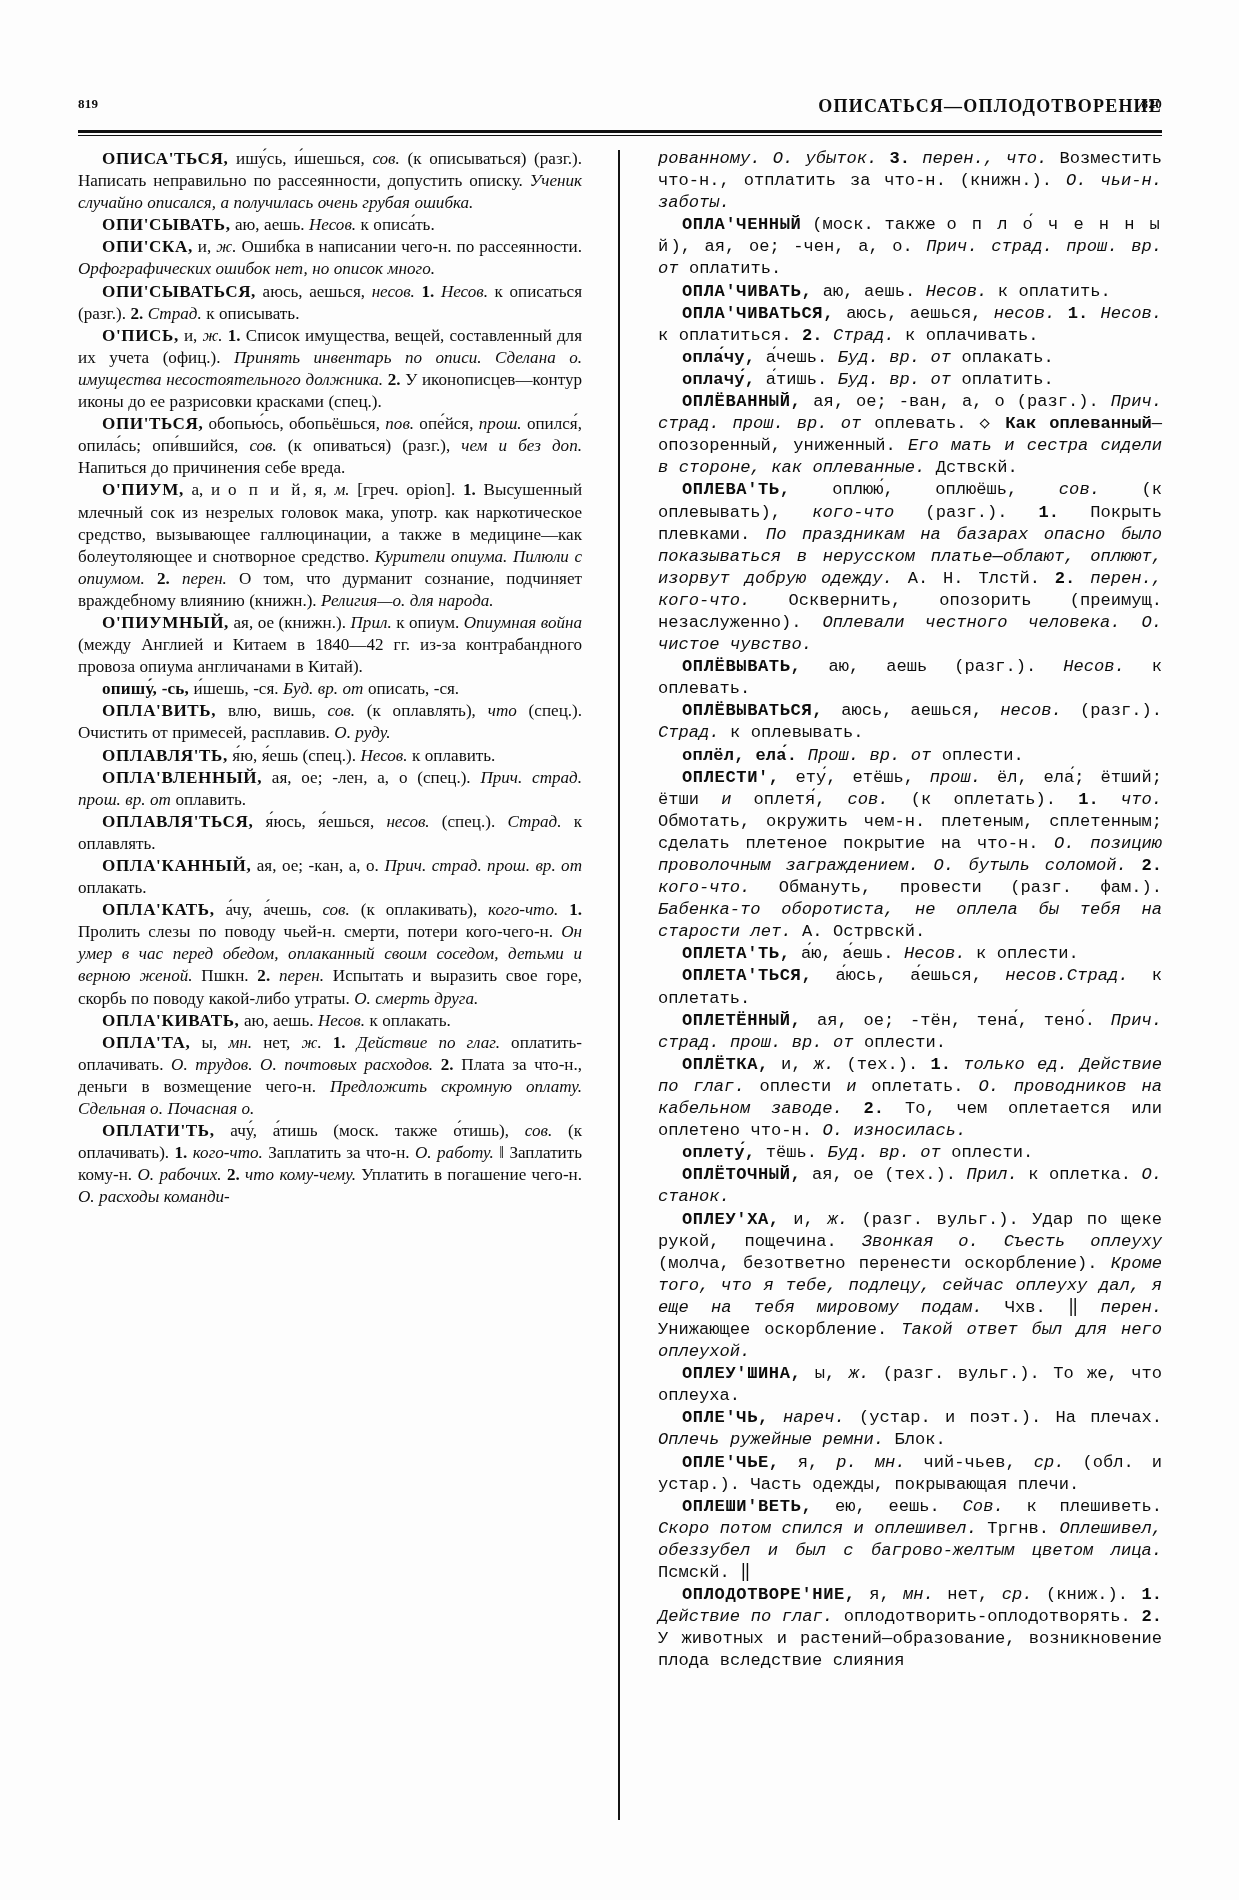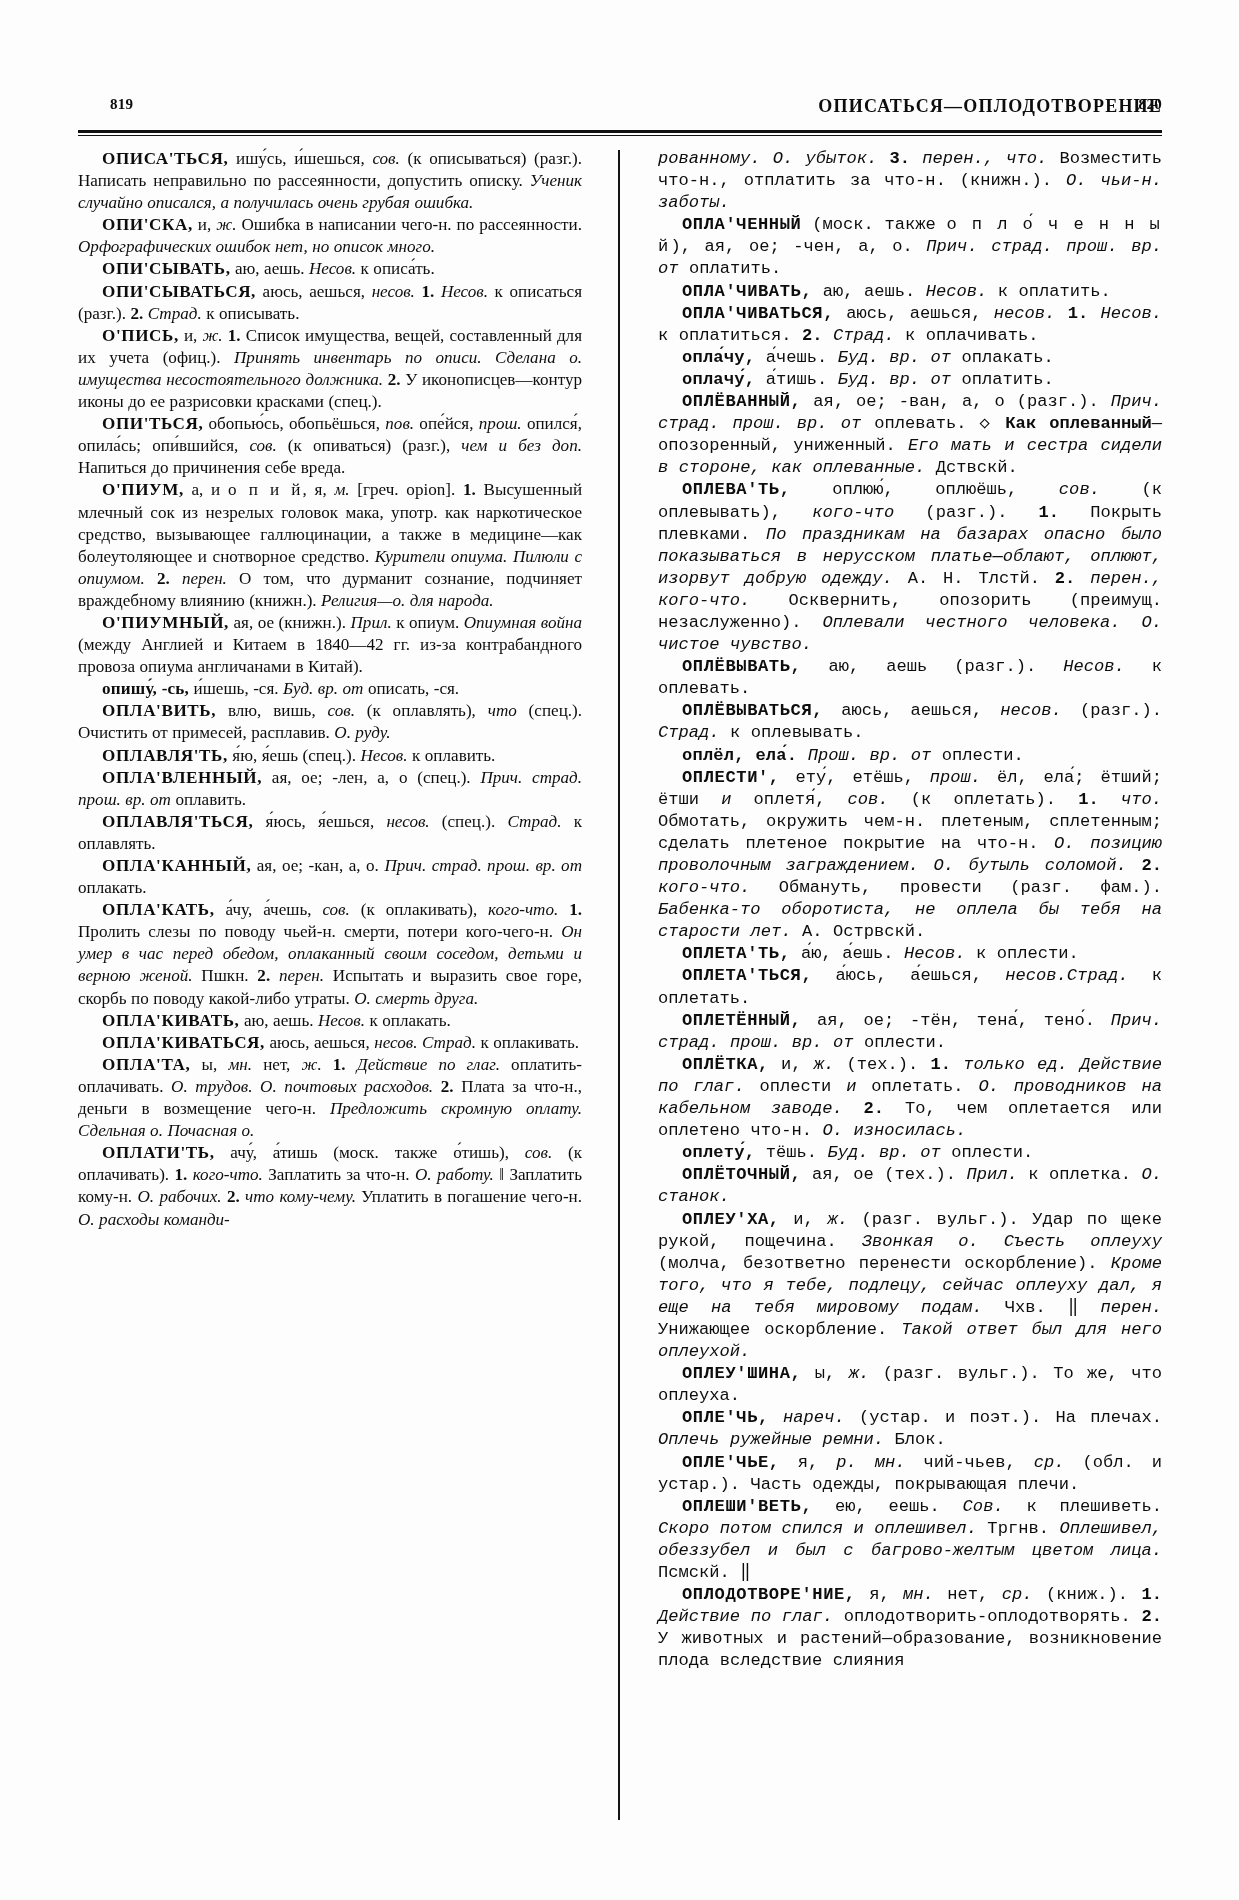--- a/index.html
+++ b/index.html
@@ -32,23 +32,22 @@
     width: 1084px;
     height: 26px;
     display: flex;
     align-items: baseline;
     justify-content: space-between;
     font-weight: bold;
     font-size: 19px;
     letter-spacing: 0.3px;
   }
   .folio {
-    font-size: 15px;
+    font-size: 13px;
     font-weight: bold;
-    margin-left: 32px;
   }
   .head-title {
     font-size: 18px;
     font-weight: bold;
     letter-spacing: 1.2px;
     position: absolute;
     left: 0;
     right: 0;
     text-align: right;
     top: 0;
@@ -134,36 +133,35 @@
   </div>
 
   <div class="rule-wrap">
     <div class="rule-thick"></div>
     <div class="rule-thin"></div>
   </div>
 
   <div class="columns">
     <div class="col col-left" id="col-left">
         <p class="entry"><span class="hw">ОПИСА'ТЬСЯ,</span><span> ишу́сь, и́шешься, <i>сов.</i> (к описываться) (разг.). Написать неправильно по рассеянности, допустить описку. <i>Ученик случайно описался, а получилась очень грубая ошибка.</i></span></p>
+        <p class="entry"><span class="hw">ОПИ'СЫВАТЬ,</span><span> аю, аешь. <i>Несов.</i> к описа́ть.</span></p>
         <p class="entry"><span class="hw">ОПИ'СКА,</span><span> и, <i>ж.</i> Ошибка в написании чего-н. по рассеянности. <i>Орфографических ошибок нет, но описок много.</i></span></p>
-        <p class="entry"><span class="hw">ОПИ'СЫВАТЬ,</span><span> аю, аешь. <i>Несов.</i> к описа́ть.</span></p>
         <p class="entry"><span class="hw">ОПИ'СЫВАТЬСЯ,</span><span> аюсь, аешься, <i>несов.</i> <b>1.</b> <i>Несов.</i> к описаться (разг.). <b>2.</b> <i>Страд.</i> к описывать.</span></p>
         <p class="entry"><span class="hw">О'ПИСЬ,</span><span> и, <i>ж.</i> <b>1.</b> Список имущества, вещей, составленный для их учета (офиц.). <i>Принять инвентарь по описи. Сделана о. имущества несостоятельного должника.</i> <b>2.</b> У иконописцев—контур иконы до ее разрисовки красками (спец.).</span></p>
         <p class="entry"><span class="hw">ОПИ'ТЬСЯ,</span><span> обопью́сь, обопьёшься, <i>пов.</i> опе́йся, <i>прош.</i> опился́, опила́сь; опи́вшийся, <i>сов.</i> (к опиваться) (разг.), <i>чем и без доп.</i> Напиться до причинения себе вреда.</span></p>
         <p class="entry"><span class="hw">О'ПИУМ,</span><span> а, и <span class="sp">о п и й</span>, я, <i>м.</i> [греч. opion]. <b>1.</b> Высушенный млечный сок из незрелых головок мака, употр. как наркотическое средство, вызывающее галлюцинации, а также в медицине—как болеутоляющее и снотворное средство. <i>Курители опиума. Пилюли с опиумом.</i> <b>2.</b> <i>перен.</i> О том, что дурманит сознание, подчиняет враждебному влиянию (книжн.). <i>Религия—о. для народа.</i></span></p>
         <p class="entry"><span class="hw">О'ПИУМНЫЙ,</span><span> ая, ое (книжн.). <i>Прил.</i> к опиум. <i>Опиумная война</i> (между Англией и Китаем в 1840—42 гг. из-за контрабандного провоза опиума англичанами в Китай).</span></p>
         <p class="entry"><span class="hw-sm">опишу́, -сь,</span><span> и́шешь, -ся. <i>Буд. вр. от</i> описать, -ся.</span></p>
         <p class="entry"><span class="hw">ОПЛА'ВИТЬ,</span><span> влю, вишь, <i>сов.</i> (к оплавлять), <i>что</i> (спец.). Очистить от примесей, расплавив. <i>О. руду.</i></span></p>
         <p class="entry"><span class="hw">ОПЛАВЛЯ'ТЬ,</span><span> я́ю, я́ешь (спец.). <i>Несов.</i> к оплавить.</span></p>
         <p class="entry"><span class="hw">ОПЛА'ВЛЕННЫЙ,</span><span> ая, ое; -лен, а, о (спец.). <i>Прич. страд. прош. вр. от</i> оплавить.</span></p>
         <p class="entry"><span class="hw">ОПЛАВЛЯ'ТЬСЯ,</span><span> я́юсь, я́ешься, <i>несов.</i> (спец.). <i>Страд.</i> к оплавлять.</span></p>
         <p class="entry"><span class="hw">ОПЛА'КАННЫЙ,</span><span> ая, ое; -кан, а, о. <i>Прич. страд. прош. вр. от</i> оплакать.</span></p>
         <p class="entry"><span class="hw">ОПЛА'КАТЬ,</span><span> а́чу, а́чешь, <i>сов.</i> (к оплакивать), <i>кого-что.</i> <b>1.</b> Пролить слезы по поводу чьей-н. смерти, потери кого-чего-н. <i>Он умер в час перед обедом, оплаканный своим соседом, детьми и верною женой.</i> Пшкн. <b>2.</b> <i>перен.</i> Испытать и выразить свое горе, скорбь по поводу какой-либо утраты. <i>О. смерть друга.</i></span></p>
         <p class="entry"><span class="hw">ОПЛА'КИВАТЬ,</span><span> аю, аешь. <i>Несов.</i> к оплакать.</span></p>
-        <p class="entry"><span class="hw">ОПЛА'КИВАТЬСЯ,</span><span> аюсь, аешься, <i>несов.</i> <i>Страд.</i> к оплакивать.</span></p>
         <p class="entry"><span class="hw">ОПЛА'ТА,</span><span> ы, <i>мн.</i> нет, <i>ж.</i> <b>1.</b> <i>Действие по глаг.</i> оплатить-оплачивать. <i>О. трудов. О. почтовых расходов.</i> <b>2.</b> Плата за что-н., деньги в возмещение чего-н. <i>Предложить скромную оплату. Сдельная о. Почасная о.</i></span></p>
         <p class="entry"><span class="hw">ОПЛАТИ'ТЬ,</span><span> ачу́, а́тишь (моск. также о́тишь), <i>сов.</i> (к оплачивать). <b>1.</b> <i>кого-что.</i> Заплатить за что-н. <i>О. работу.</i> ‖ Заплатить кому-н. <i>О. рабочих.</i> <b>2.</b> <i>что кому-чему.</i> Уплатить в погашение чего-н. <i>О. расходы команди-</i></span></p>
       </div>
     <div class="divider"></div>
     <div class="col col-right" id="col-right">
         <p class="cont"><span><i>рованному. О. убыток.</i> <b>3.</b> <i>перен., что.</i> Возместить что-н., отплатить за что-н. (книжн.). <i>О. чьи-н. заботы.</i></span></p>
         <p class="entry"><span class="hw">ОПЛА'ЧЕННЫЙ</span><span> (моск. также <span class="sp">о п л о́ ч е н н ы й</span>), ая, ое; -чен, а, о. <i>Прич. страд. прош. вр. от</i> оплатить.</span></p>
         <p class="entry"><span class="hw">ОПЛА'ЧИВАТЬ,</span><span> аю, аешь. <i>Несов.</i> к оплатить.</span></p>
         <p class="entry"><span class="hw">ОПЛА'ЧИВАТЬСЯ,</span><span> аюсь, аешься, <i>несов.</i> <b>1.</b> <i>Несов.</i> к оплатиться. <b>2.</b> <i>Страд.</i> к оплачивать.</span></p>
         <p class="entry"><span class="hw-sm">опла́чу,</span><span> а́чешь. <i>Буд. вр. от</i> оплакать.</span></p>

